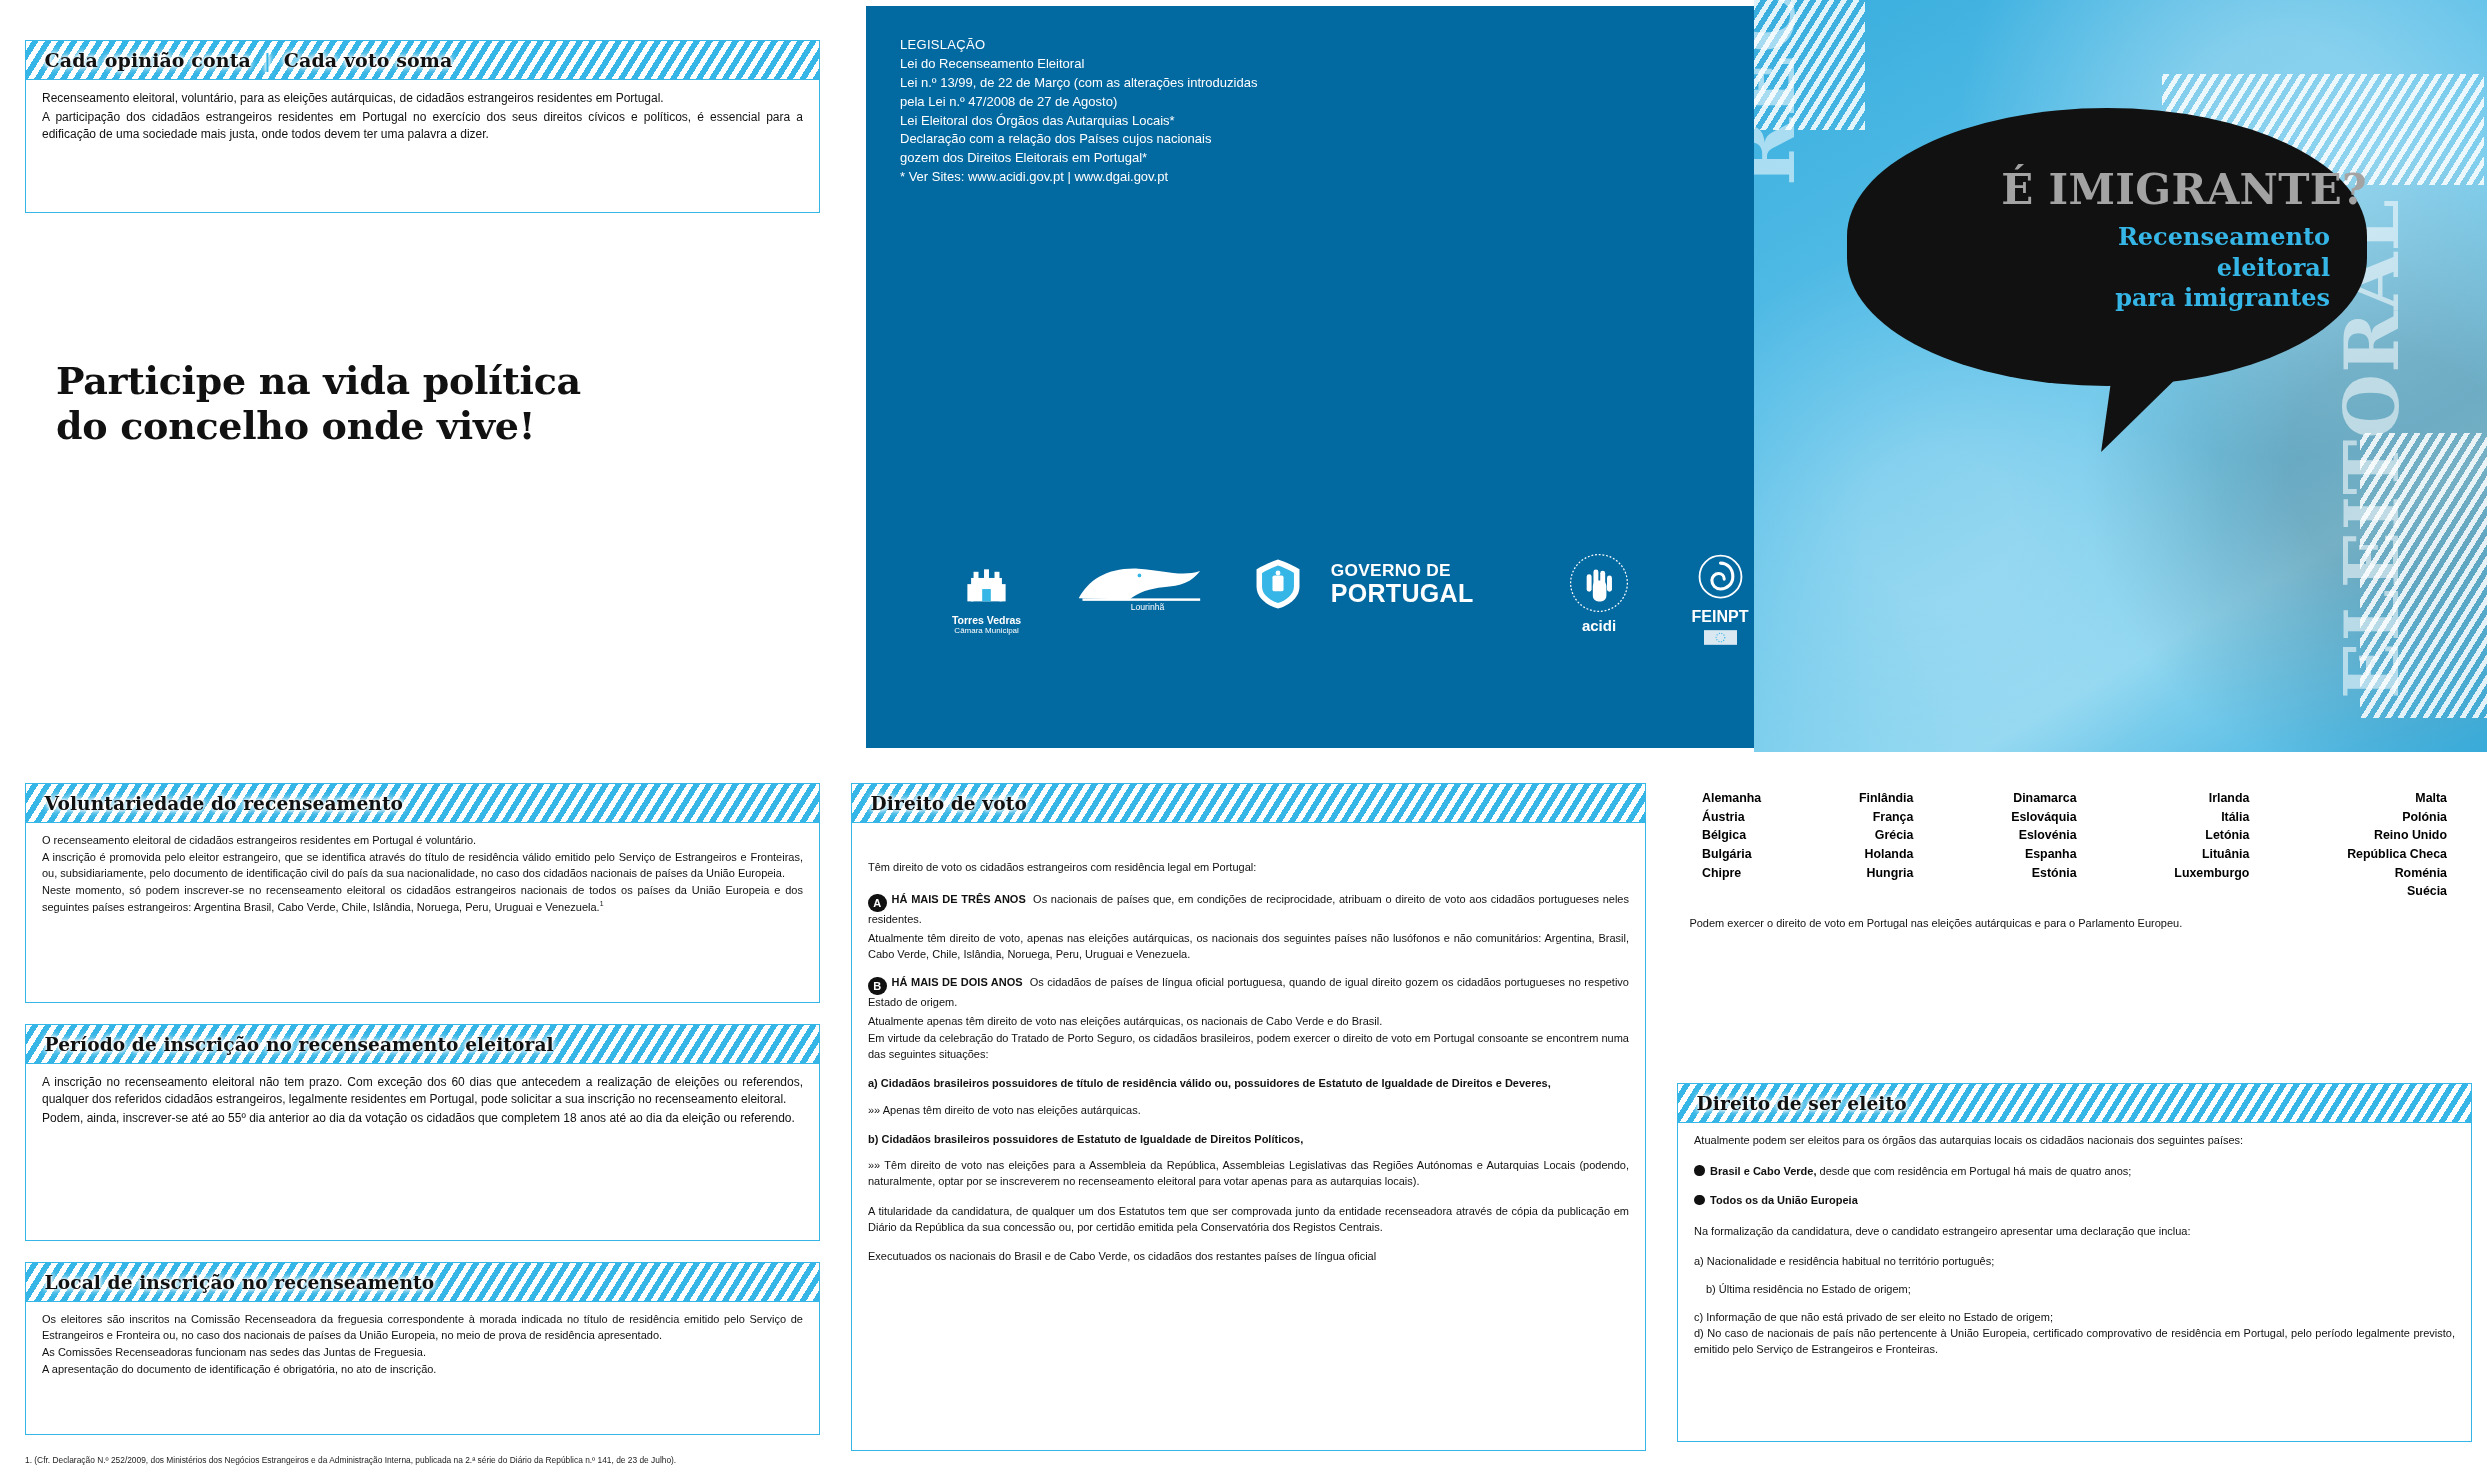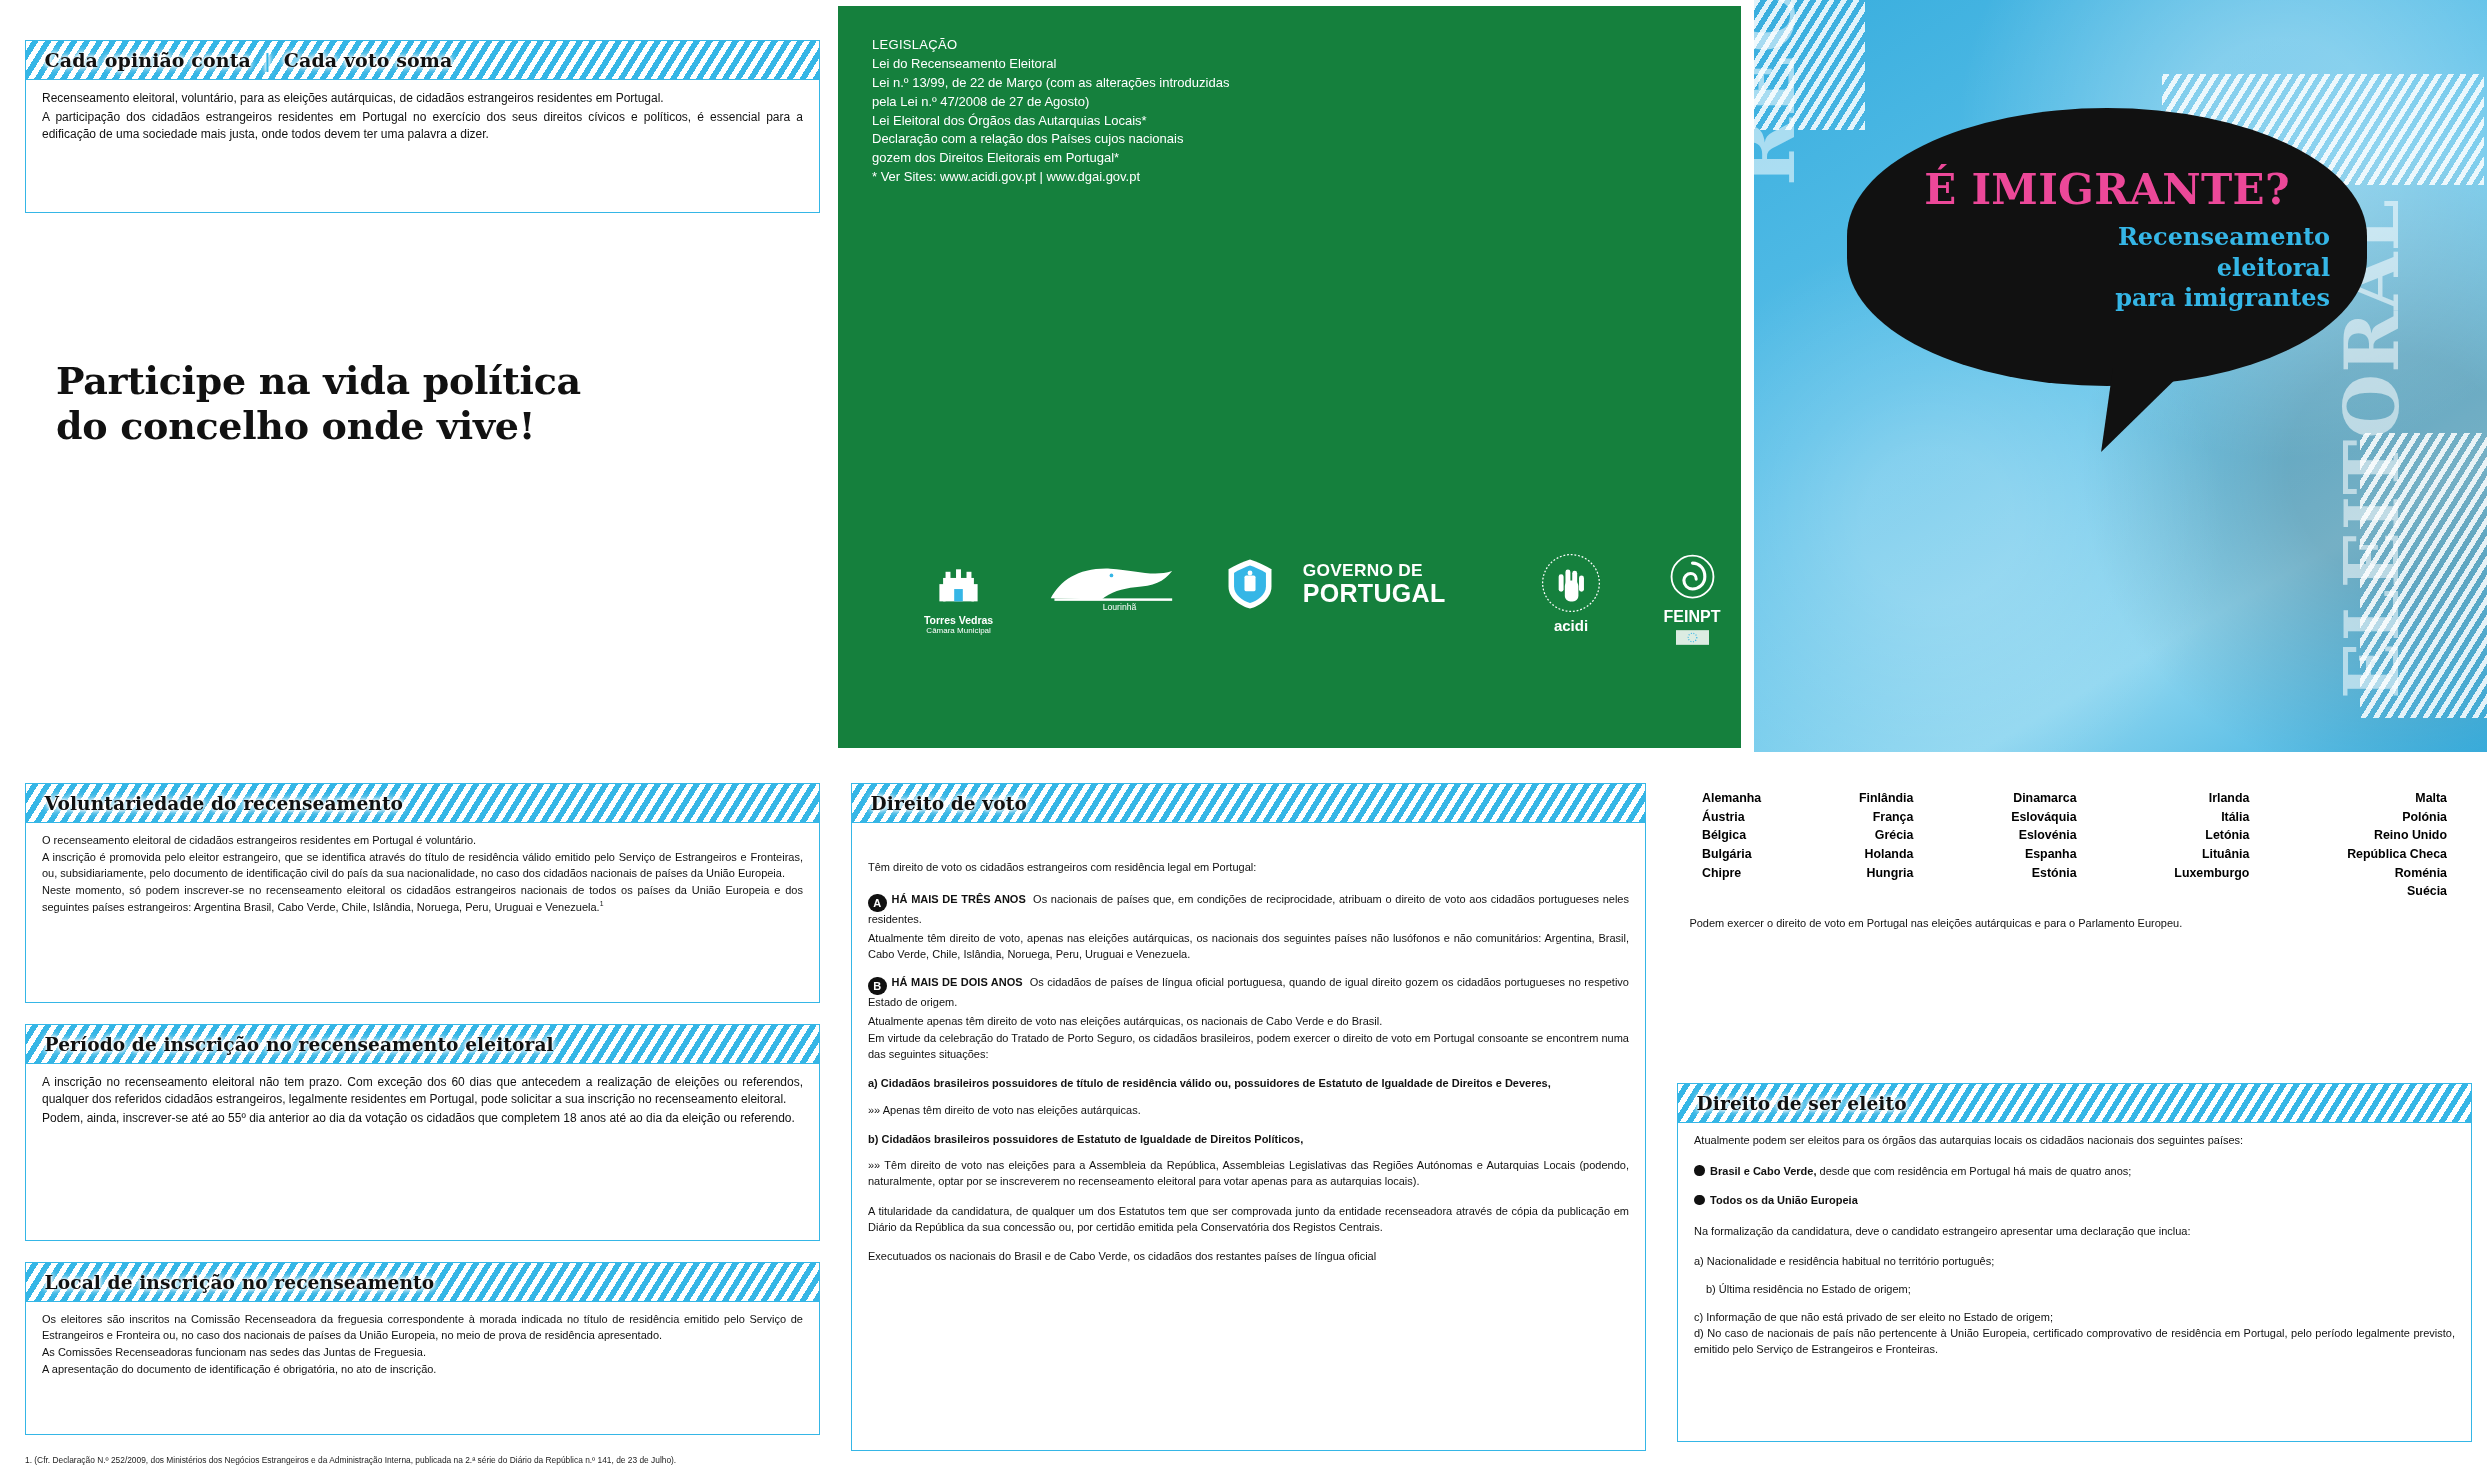--- a/index.html
+++ b/index.html
@@ -55,22 +55,22 @@
     font-family:"DejaVu Serif", serif;
     font-weight:bold;
     font-size:38px;
     line-height:1.18;
     color:#111;
     letter-spacing:-0.3px;
   }
 
   
   #panel-legis {
-    position:absolute; left:838px; top:6.2px; width:903px; height:742px;
-    background:#15803d;
+    position:absolute; left:866px; top:6.2px; width:903px; height:742px;
+    background:#0369a1;
   }
   #legis-text {
     position:absolute; left:34px; top:30px; width:619px;
     color:#ffffff; font-size:13px; line-height:1.45;
   }
   #legis-text .lt-title { letter-spacing:0.3px; }
   #logos {
     position:absolute; left:31px; bottom:68px; width:841px; height:142px;
   }
   .logo { position:absolute; color:#fff; }
@@ -106,23 +106,23 @@
   }
   #bubble:after {
     content:""; position:absolute; left:260px; top:260px;
     border-left: 0 solid transparent;
     border-right: 74px solid transparent;
     border-top: 84px solid #111;
     transform: skewX(-8deg);
   }
   #bubble-title {
     position:absolute; left:0; right:0; top:57px;
-    text-align:center;
+    text-align:right;
     font-family:"DejaVu Serif", serif;
-    font-weight:bold; font-size:42px; color:#ec4899; letter-spacing:0.3px;
+    font-weight:bold; font-size:42px; color:#a3a3a3; letter-spacing:0.3px;
   }
   #bubble-sub {
     position:absolute; left:0; right:37px; top:114px;
     text-align:right;
     font-family:"DejaVu Serif", serif;
     font-weight:bold;
     font-size:24px; line-height:1.28; color:#35b6e6;
   }
 
   

